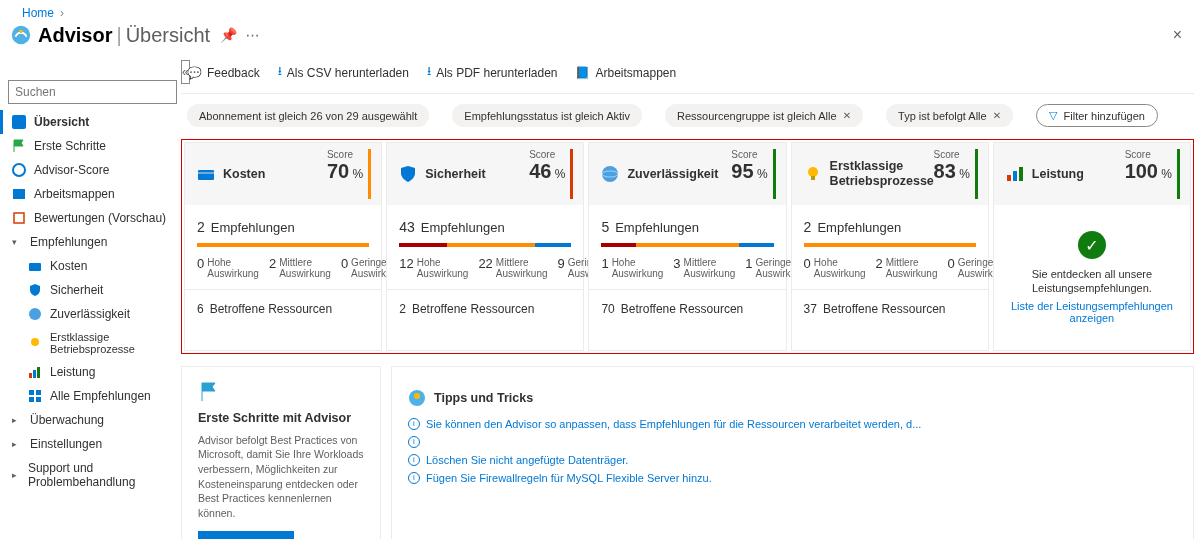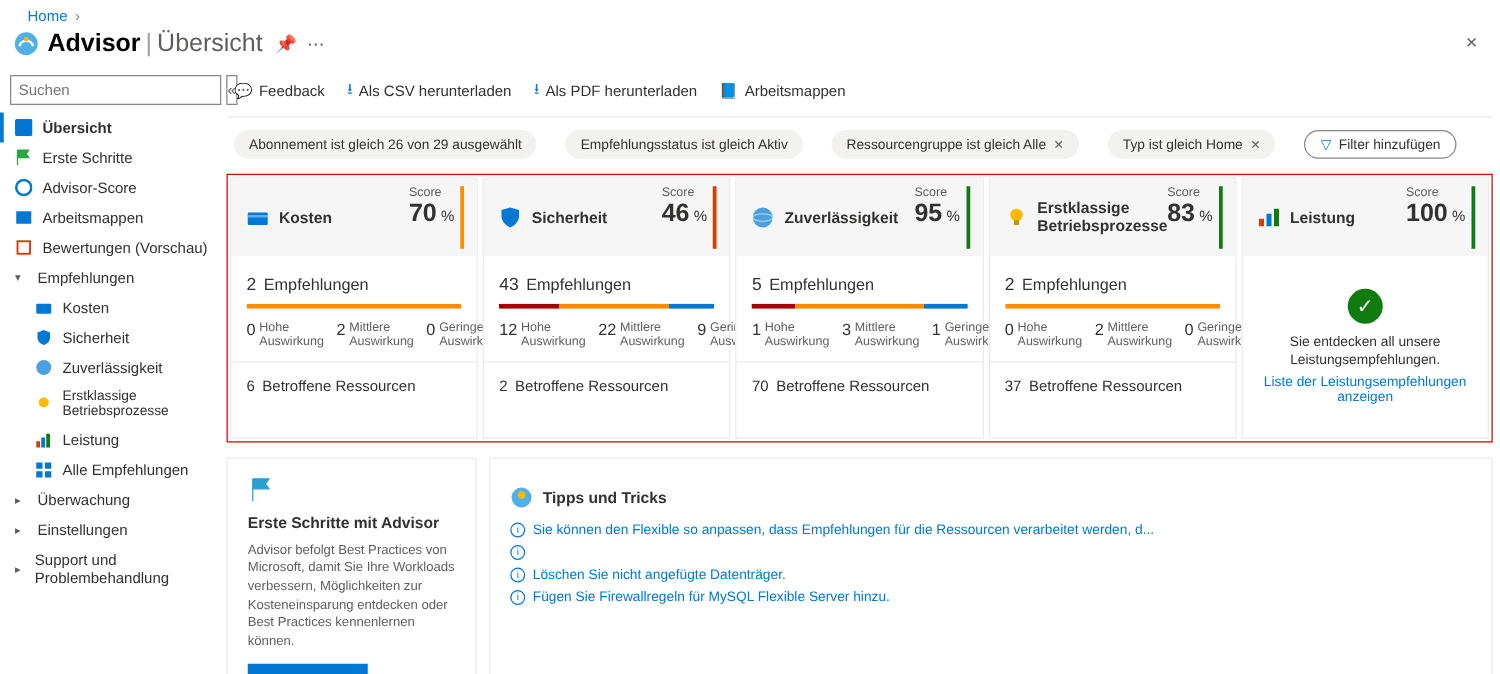--- a/index.html
+++ b/index.html
@@ -17,21 +17,21 @@
 .title-row .more { margin-left:8px; color:#605e5c; font-size:14px; cursor:pointer;}
 .title-row .close { margin-left:auto; font-size:16px; color:#605e5c; cursor:pointer; padding:4px 8px;}
 
 
 .shell { display:flex; height: calc(539px - 48px); }
 .sidebar { width: 175px; border-right: none; padding-top:4px; flex-shrink:0; }
 .main { flex:1; overflow:auto; padding: 0 6px 10px 6px;}
 
 
 .search-wrap { padding: 0 8px 6px 8px; display:flex; gap:4px;}
-.search { flex:1; height:24px; border:1px solid #8a8886; padding:0 6px; font-size:12px; }
+.search { flex:1; height:24px; border:1px solid #8a8886; padding:0 6px; font-size:12px;margin-top:20px; }
 .search-opts { width:24px; height:24px; border:1px solid #8a8886; display:flex; align-items:center; justify-content:center; color:#605e5c; cursor:pointer;}
 
 
 .nav-item { display:flex; align-items:center; padding: 5px 8px 5px 12px; font-size:12px; cursor:pointer; gap:8px;}
 .nav-item.active { background:#fff; border-left:3px solid #0078d4; padding-left:9px; font-weight:600;}
 .nav-item .chev { width:10px; color:#605e5c; font-size:9px; }
 .nav-item.indent { padding-left: 28px; }
 .nav-icon { width:14px; height:14px; display:inline-flex; align-items:center; justify-content:center;}
 
 
@@ -256,21 +256,21 @@
           <span>Abonnement ist gleich 26 von 29 ausgewählt</span>
         </div>
       <div class="pill">
           <span>Empfehlungsstatus ist gleich Aktiv</span>
         </div>
       <div class="pill">
           <span>Ressourcengruppe ist gleich Alle</span>
           <span class="x">✕</span>
         </div>
       <div class="pill">
-          <span>Typ ist gleich Home</span>
+          <span>Typ ist befolgt Alle</span>
           <span class="x">✕</span>
         </div>
       <div class="pill add">
           <span class="ficon">▽</span>
           <span>Filter hinzufügen</span>
         </div>
     </div>
 
     <div class="cards-wrap">
 
@@ -454,21 +454,21 @@
           <span>
               <svg width="18" height="18">
                 <circle cx="9" cy="9" r="8" fill="#50b0e8"></circle>
                 <circle cx="9" cy="7" r="3" fill="#ffb900"></circle>
               </svg>
             </span>
           <span>Tipps und Tricks</span>
         </div>
         <div class="tip-line">
             <span class="info">i</span>
-            <a>Sie können den Flexible so anpassen, dass Empfehlungen für die Ressourcen verarbeitet werden, d...</a>
+            <a>Sie können den Advisor so anpassen, dass Empfehlungen für die Ressourcen verarbeitet werden, d...</a>
           </div>
         <div class="tip-line">
             <span class="info">i</span>
           </div>
         <div class="tip-line">
             <span class="info">i</span>
             <a>Löschen Sie nicht angefügte Datenträger.</a>
           </div>
         <div class="tip-line">
             <span class="info">i</span>

